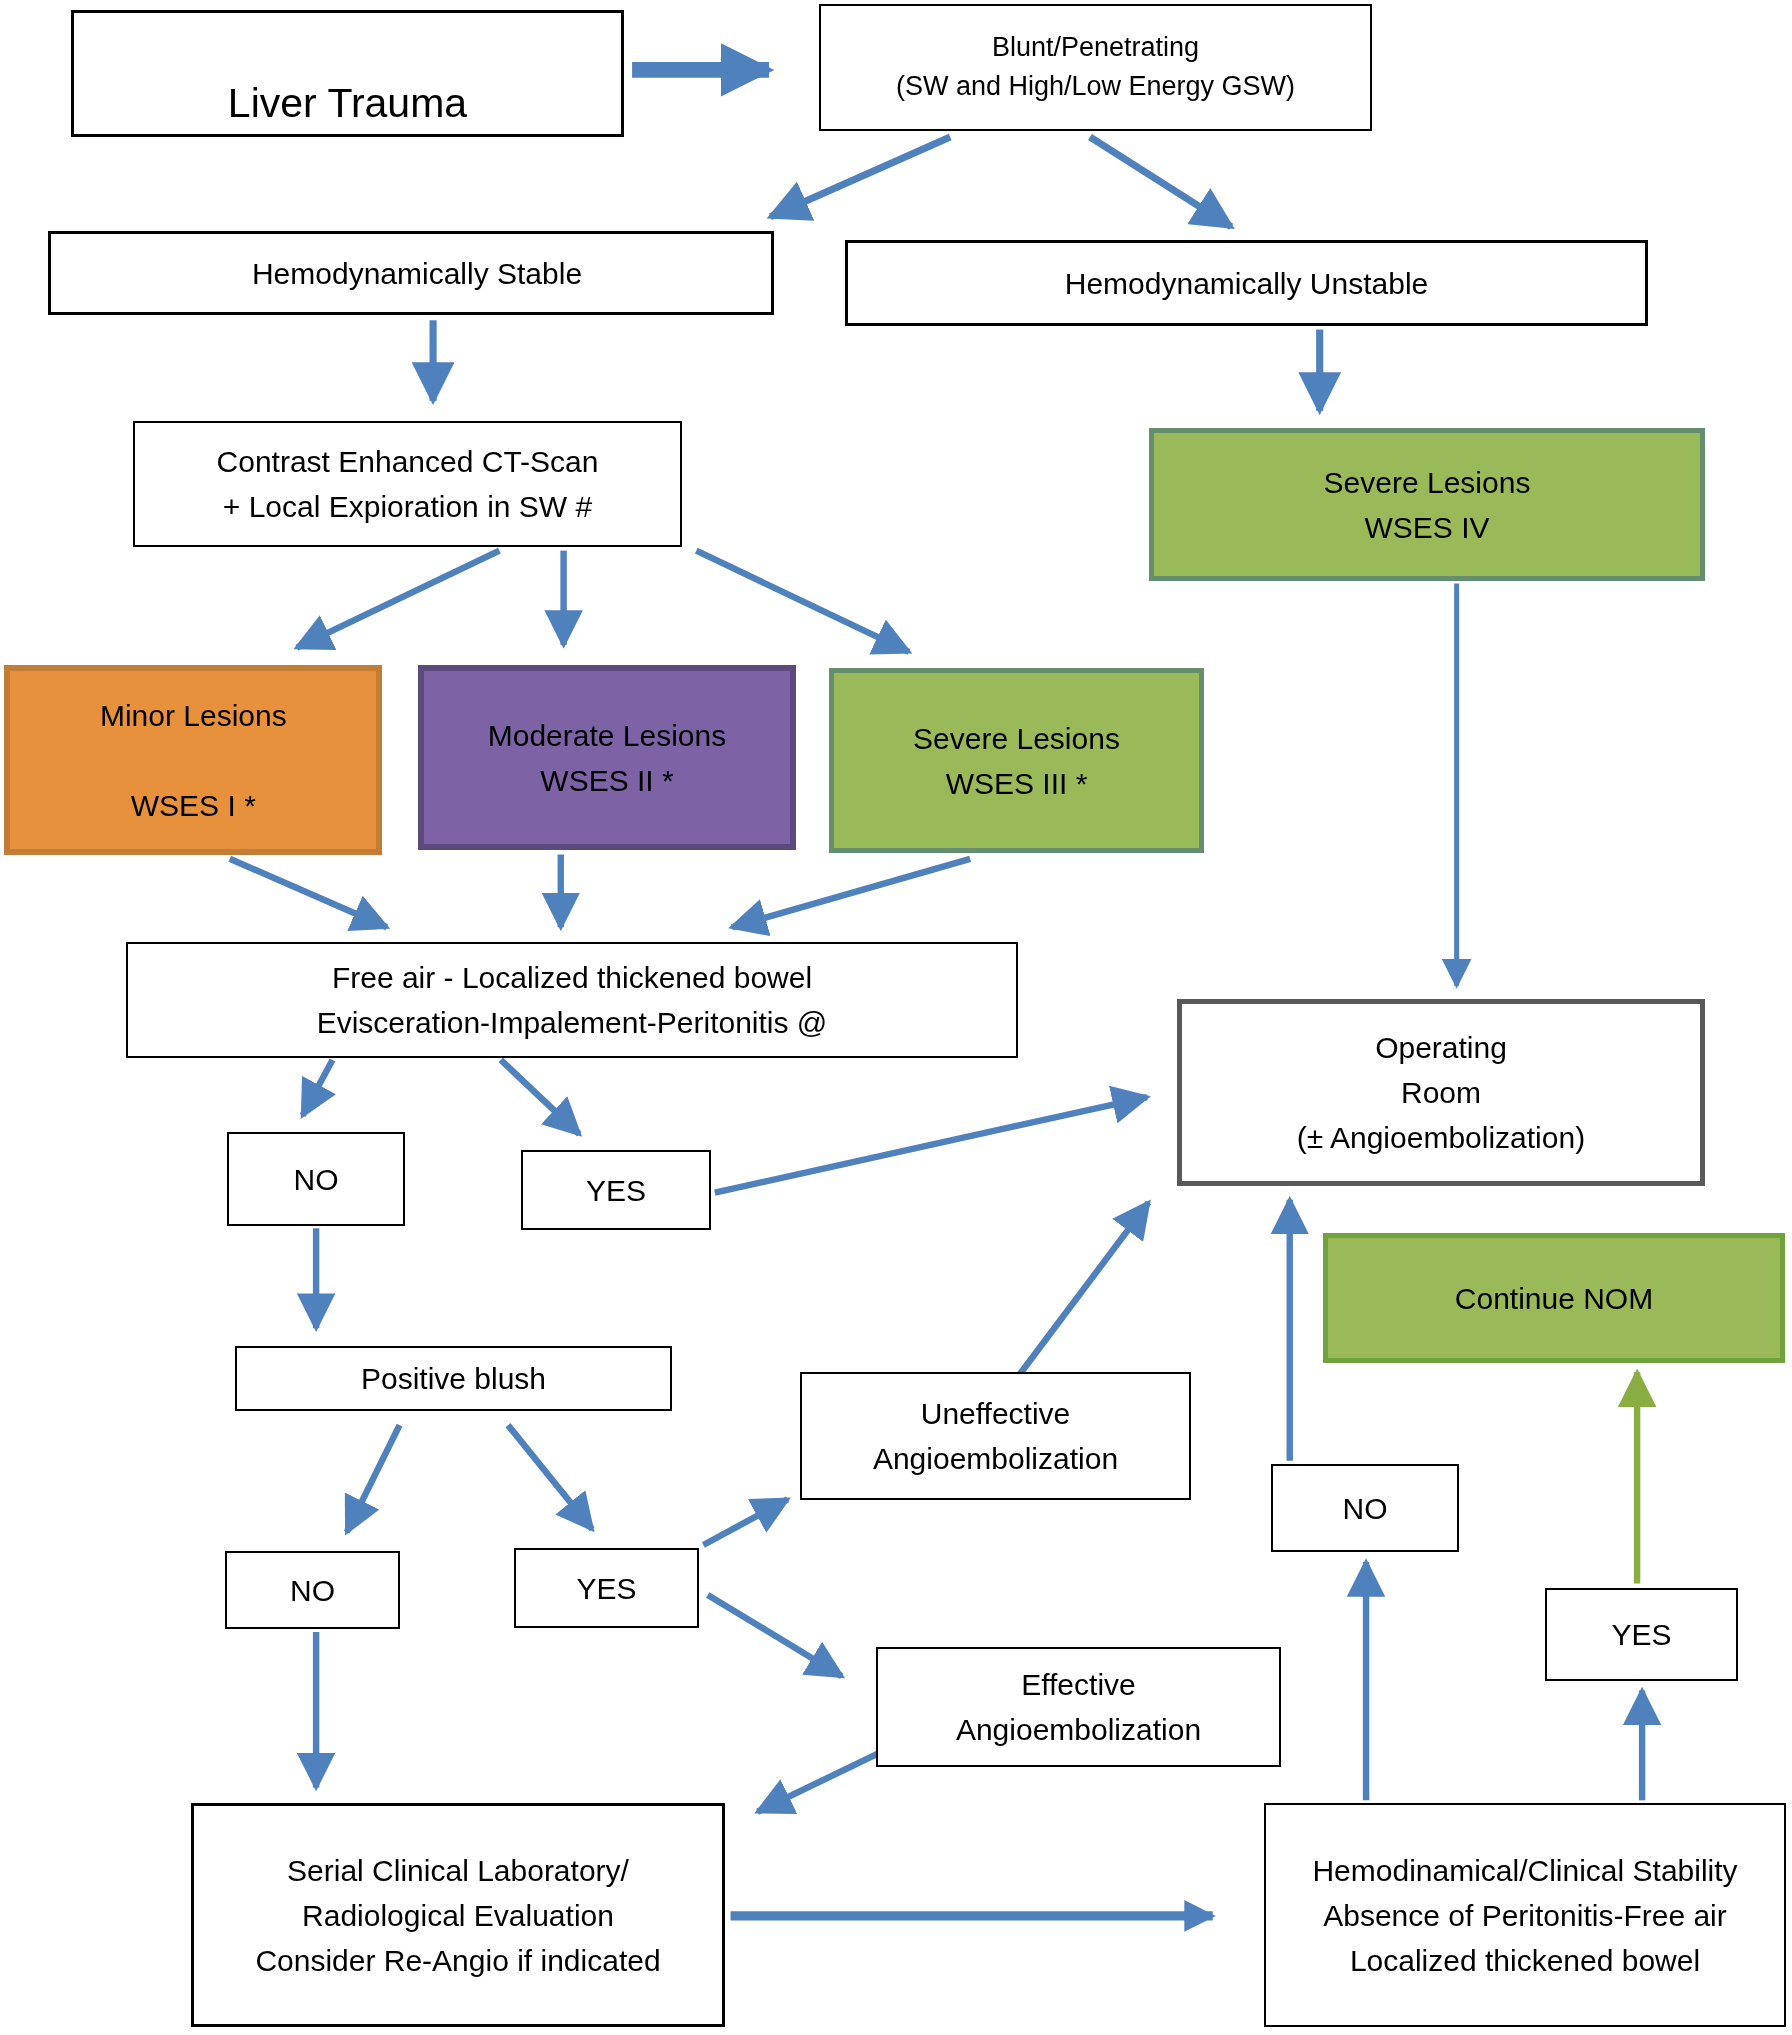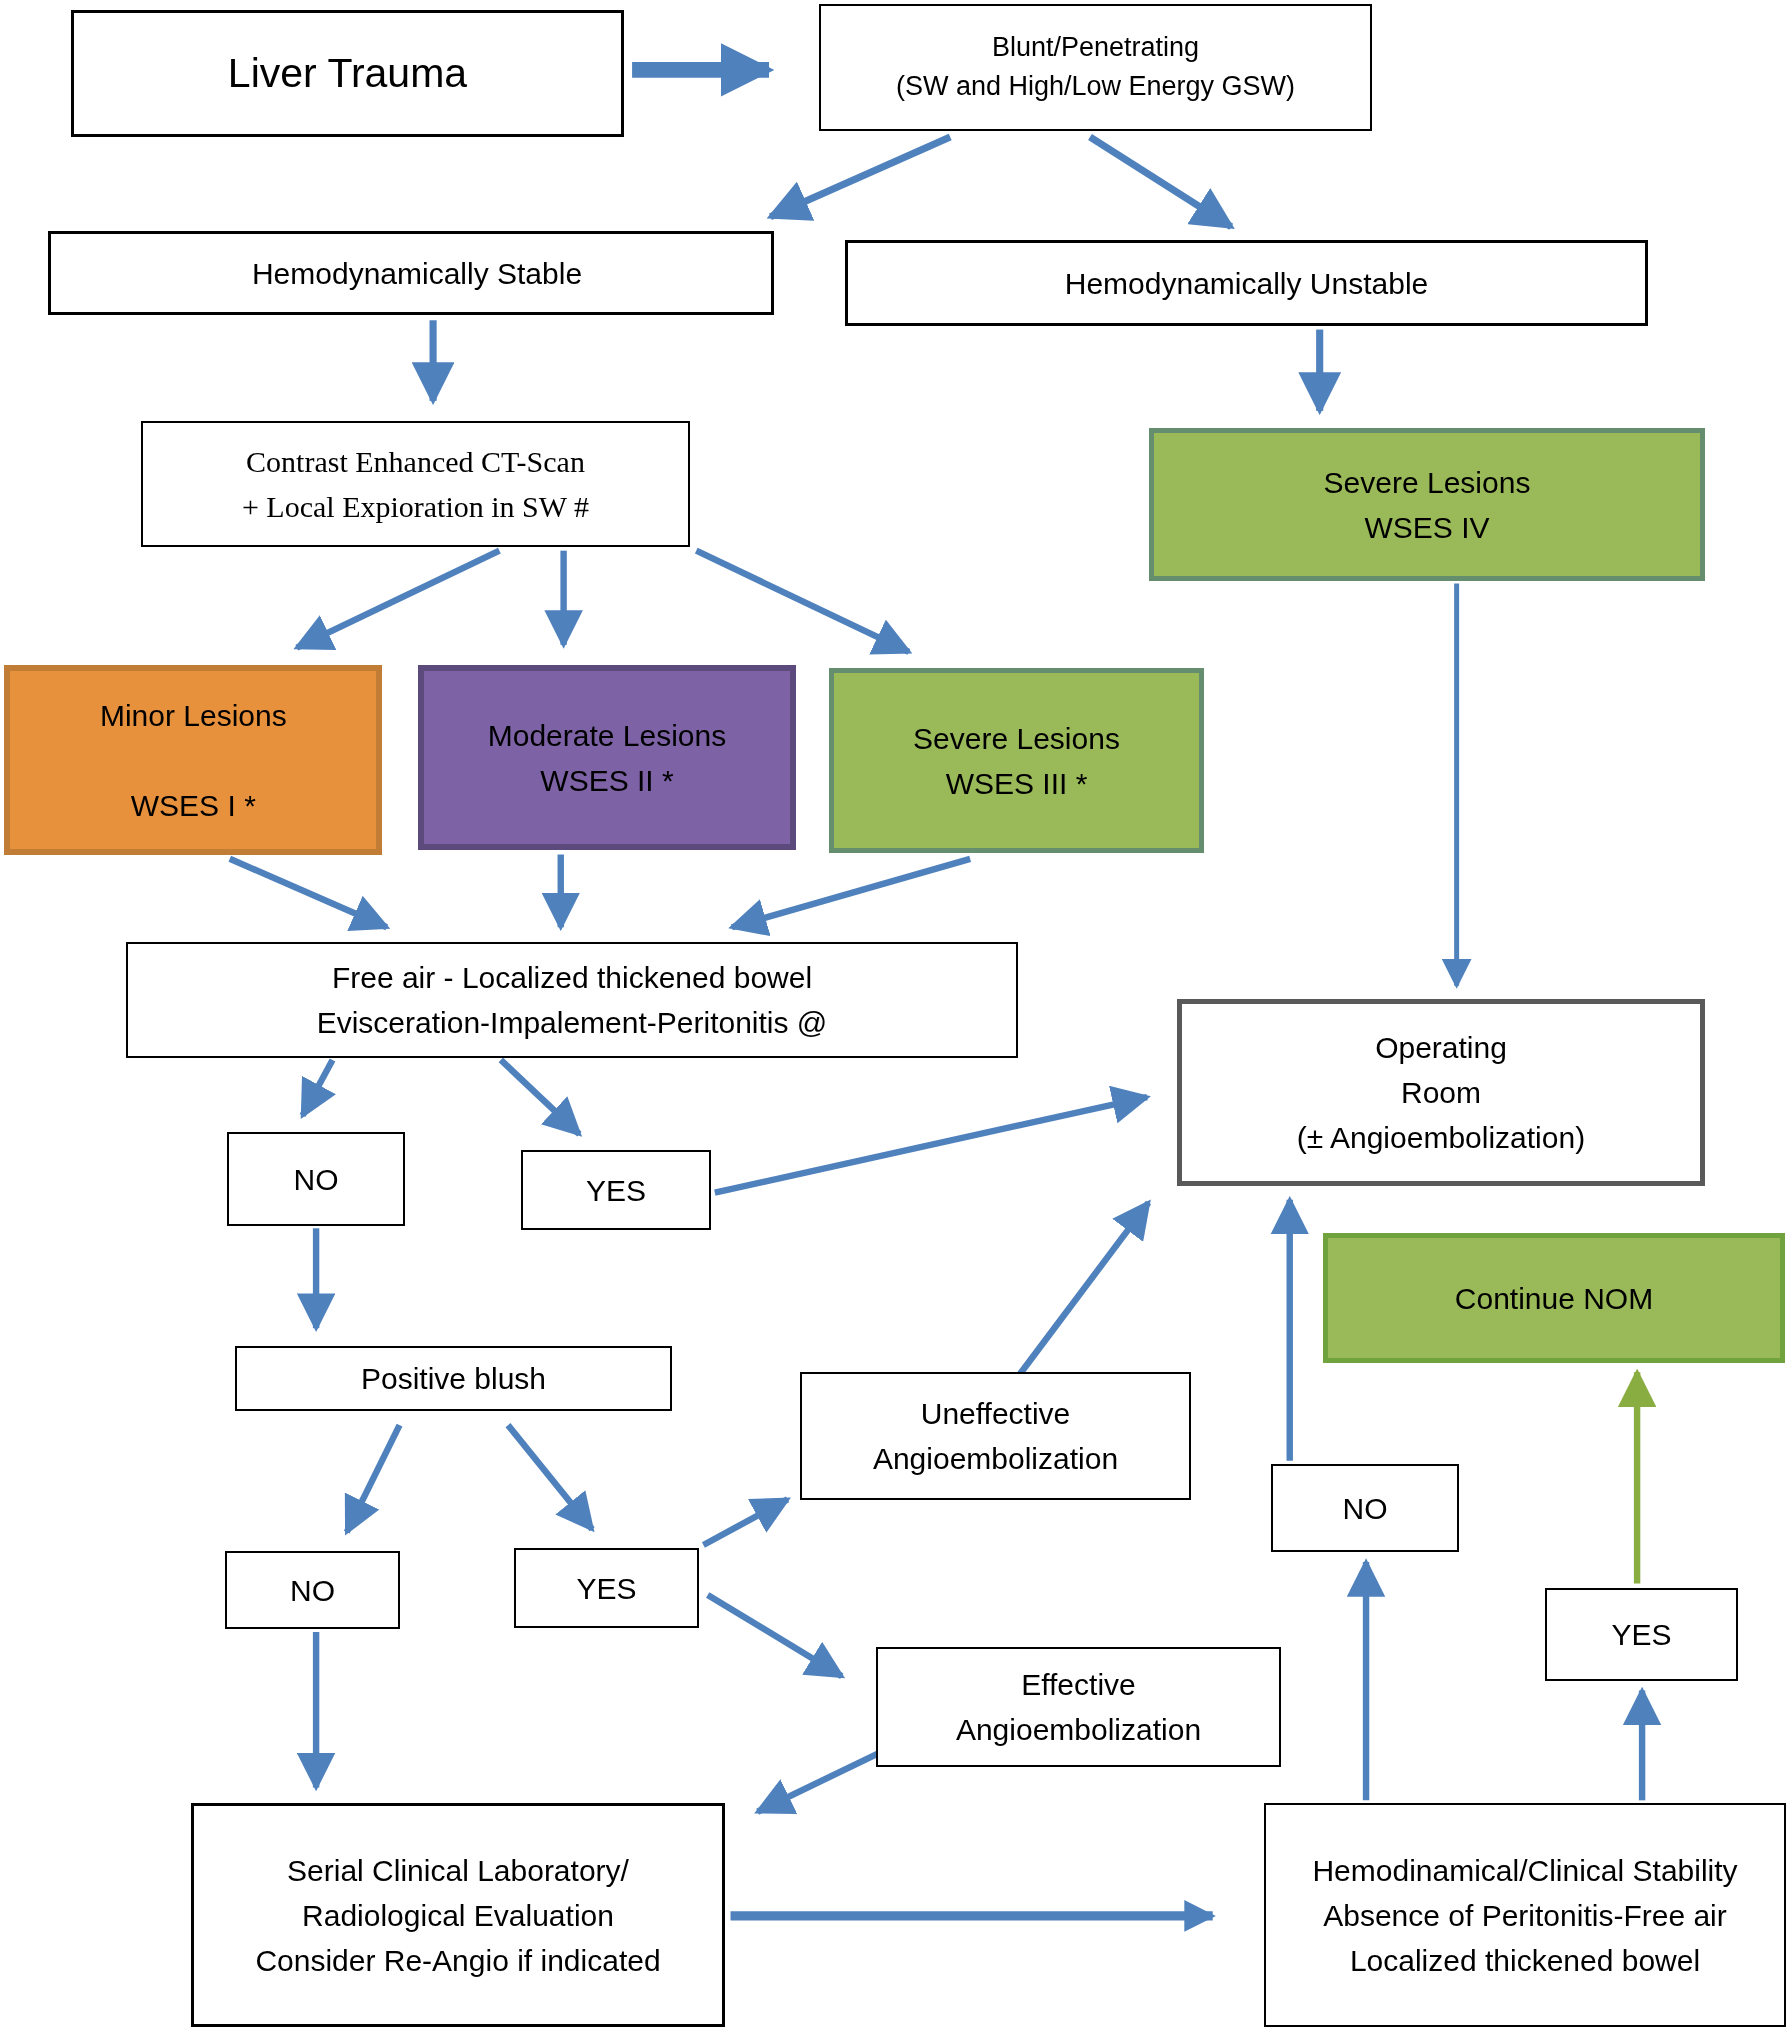--- a/index.html
+++ b/index.html
@@ -76,38 +76,38 @@
     <line class="ln" x1="1430" y1="1926" x2="1610" y2="1686" stroke-width="9" marker-end="url(#mB)"></line>
     <line class="ln" x1="1808" y1="2048" x2="1808" y2="1682" stroke-width="9" marker-end="url(#mB)"></line>
     <line class="ln" x1="1915" y1="2524" x2="1915" y2="2190" stroke-width="9" marker-end="url(#mB)"></line>
     <line class="lng" x1="2295" y1="2220" x2="2295" y2="1924" stroke-width="9" marker-end="url(#mG)"></line>
     <line class="ln" x1="2302" y1="2524" x2="2302" y2="2370" stroke-width="9" marker-end="url(#mB)"></line>
     <line class="ln" x1="1248" y1="2450" x2="1062" y2="2540" stroke-width="9" marker-end="url(#mB)"></line>
     <line class="ln" x1="443" y1="2288" x2="443" y2="2506" stroke-width="9" marker-end="url(#mB)"></line>
     <line class="ln" x1="1024" y1="2686" x2="1700" y2="2686" stroke-width="13" marker-end="url(#mBs)"></line>
   </svg>
 
-  <div class="node big" style="left:71px;top:10px;width:553px;height:127px;border-width:3.6px;">
+  <div class="node big" style="left:71px;top:10px;width:553px;height:127px;border-width:3.6px;justify-content:flex-end;">
     <span>Liver Trauma</span>
   </div>
 
   <div class="node small" style="left:819px;top:3.6px;width:553px;height:127px;">
     <span>Blunt/Penetrating</span>
     <span>(SW and High/Low Energy GSW)</span>
   </div>
 
   <div class="node" style="left:48px;top:231px;width:726px;height:84px;border-width:3.6px;padding-left:12px;">
     <span>Hemodynamically Stable</span>
   </div>
 
   <div class="node" style="left:845px;top:240px;width:803px;height:86px;border-width:3.6px;">
     <span>Hemodynamically Unstable</span>
   </div>
 
-  <div class="node" style="left:141px;top:421px;width:549px;height:126px;font-family:Liberation Serif, serif;">
+  <div class="node" style="left:133px;top:421px;width:549px;height:126px;">
     <span>Contrast Enhanced CT-Scan</span>
     <span>+ Local Expioration in SW #</span>
   </div>
 
   <div class="node green" style="left:1149px;top:428px;width:556px;height:153px;">
     <span>Severe Lesions</span>
     <span>WSES IV</span>
   </div>
 
   <div class="node orange" style="left:4.3px;top:665px;width:378px;height:190px;gap:45px;">

